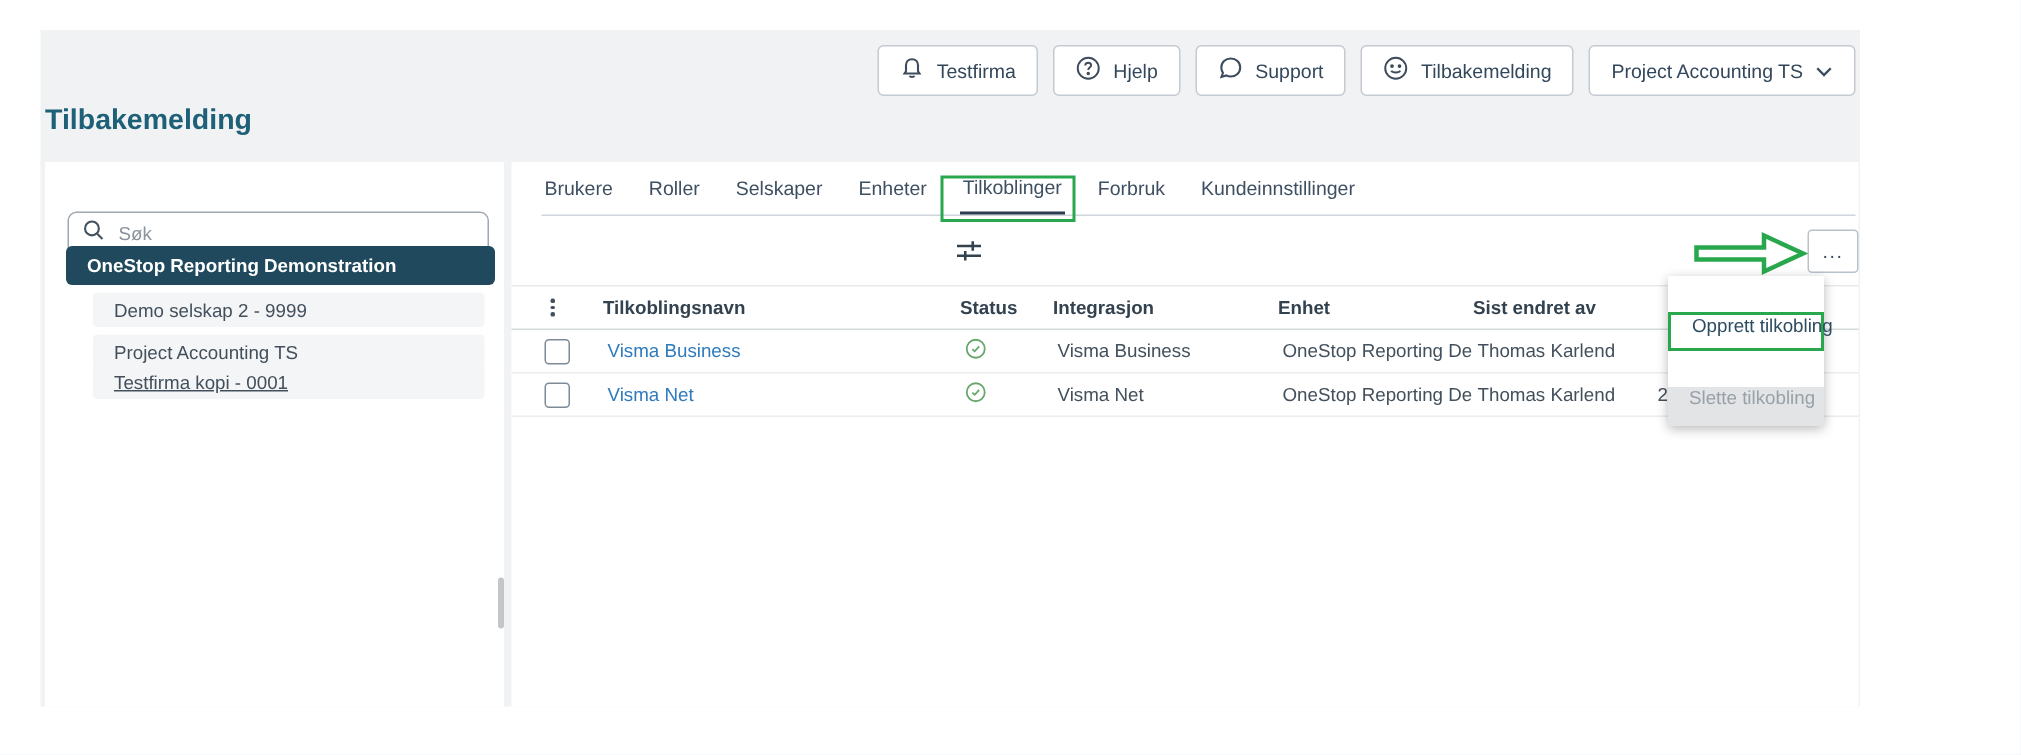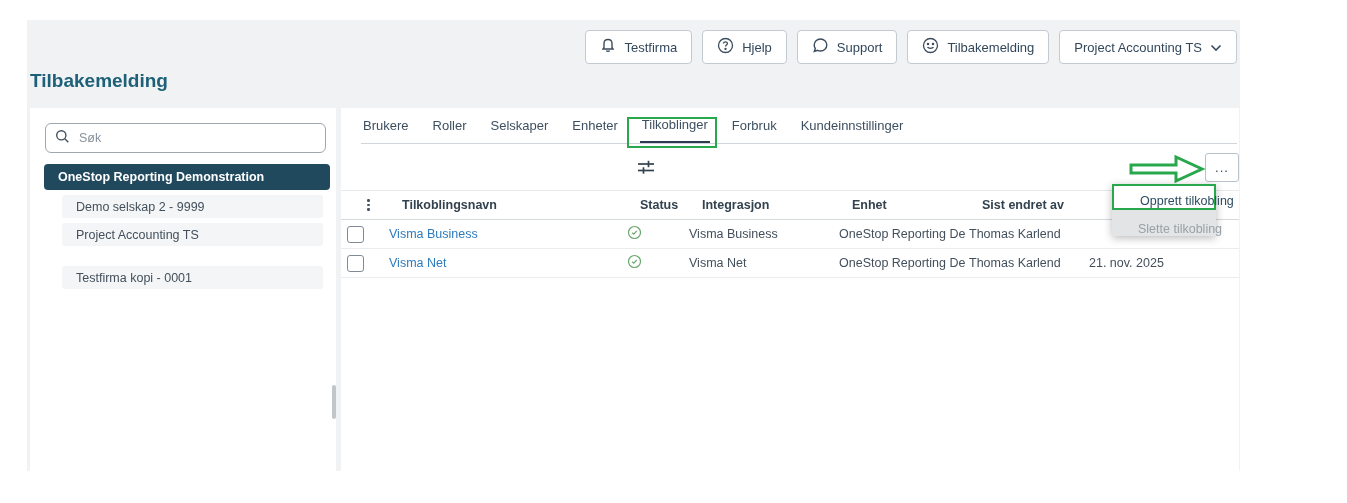--- a/index.html
+++ b/index.html
@@ -15,57 +15,57 @@
 
   .page-title{position:absolute;left:3px;top:50px;font-size:19px;font-weight:bold;color:#1d6078;}
 
   
   .left-panel{position:absolute;left:3px;top:88px;width:306px;height:363px;background:#fff;}
   .searchbox{display:flex;align-items:center;gap:7px;background:#fff;border:1px solid #9fa8b1;
              border-radius:6px;height:28px;padding:0 9px;}
   .searchbox input{border:none;outline:none;flex:1;font-size:12.5px;color:#3d4d5c;background:transparent;
                    font-family:"Liberation Sans",sans-serif;}
   .searchbox input::placeholder{color:#8a939c;}
-  .lp-search{position:absolute;left:15px;top:15px;width:261px;}
+  .lp-search{position:absolute;left:15px;top:33px;width:261px;}
   .tenant-selected{position:absolute;left:14px;top:56px;width:265px;height:26px;background:#20495e;border-radius:4px;
                    color:#fff;font-size:12.5px;font-weight:bold;display:flex;align-items:center;padding:0 7px 0 14px;cursor:pointer;}
   .tenant-item{position:absolute;left:32px;width:247px;height:23px;background:#f4f5f7;border-radius:3px;
                color:#43505c;font-size:12.5px;display:flex;align-items:center;padding:0 0 0 14px;cursor:pointer;}
   .lp-scroll{position:absolute;right:0;top:277px;width:4px;height:34px;background:#c3c6c9;border-radius:2px;}
 
   
   .main-panel{position:absolute;left:314px;top:88px;width:898px;height:363px;background:#fff;}
   .tabs{display:flex;gap:20px;align-items:center;height:35px;margin:0 2px 0 20px;border-bottom:1px solid #cfd5da;}
   .tab{font-size:13px;color:#3d4f60;height:35px;display:flex;align-items:center;cursor:pointer;padding:0 2px;box-sizing:border-box;}
   .tab.active{border-bottom:2px solid #2c3d4f;}
   .mp-search{position:absolute;left:11px;top:44px;width:250px;border-radius:5px;}
   .filter-btn{position:absolute;left:294px;top:48px;width:22px;height:22px;cursor:pointer;}
   .more-btn{position:absolute;left:864px;top:45px;width:32px;height:27px;background:#fff;border:1px solid #b9c2cb;
             border-radius:3px;font-size:13px;color:#3a4a59;display:flex;align-items:center;justify-content:center;
             cursor:pointer;letter-spacing:1px;}
 
   .table{position:absolute;left:0;right:0;top:82px;}
   .thead{display:flex;align-items:center;height:28px;padding-left:13px;border-top:1px solid #e7eaec;
          border-bottom:1px solid #d5dadd;font-size:12.5px;font-weight:bold;color:#33424f;}
-  .trow{display:flex;align-items:center;height:28px;border-bottom:1px solid #eaecee;font-size:12.5px;}
+  .trow{display:flex;align-items:center;height:28px;padding-left:16px;border-bottom:1px solid #eaecee;font-size:12.5px;}
   .c0{width:44px;display:flex;align-items:center;}
   .c1{width:238px;}.c2{width:62px;}.c3{width:150px;}.c4{width:130px;}.c5{width:120px;}
   .c6{flex:1;}
   .hc{position:relative;white-space:nowrap;overflow:hidden;padding-left:4px;box-sizing:border-box;}
   .hc.sep::before{content:'';position:absolute;left:-8px;top:1px;width:1px;height:13px;background:#dde2e6;}
   .cell{white-space:nowrap;overflow:hidden;padding-left:4px;box-sizing:border-box;color:#43505c;}
   .link{color:#2e7bbd;cursor:pointer;}
   .checkbox{width:15px;height:15px;border:1px solid #7e8b96;border-radius:3px;background:#fff;margin-left:6px;cursor:pointer;}
   .kebab{margin-left:13px;display:flex;flex-direction:column;gap:2px;cursor:pointer;}
   .kebab i{width:2.5px;height:2.5px;border-radius:50%;background:#45525e;display:block;}
 
   
   .menu{position:absolute;left:1112px;top:184px;width:104px;background:#fff;z-index:30;
         box-shadow:0 2px 8px rgba(0,0,0,0.28);font-size:12.5px;border-radius:0 0 3px 3px;}
-  .menu-item{height:26px;display:flex;align-items:flex-end;padding:0 26px;box-sizing:border-box;white-space:nowrap;}
+  .menu-item{height:26px;display:flex;align-items:flex-start;padding:0 14px;box-sizing:border-box;white-space:nowrap;margin-top:24px;}
   .menu-item.enabled{color:#2c4c61;background:#fff;border:2px solid #28a74c;cursor:pointer;}
   .menu-item.disabled{color:#99a1a8;background:#e2e4e6;cursor:default;}
 
   
   .anno-tab-box{position:absolute;left:627px;top:117px;width:86px;height:27px;border:2px solid #28a74c;z-index:10;pointer-events:none;}
   .anno-arrow{position:absolute;left:1128px;top:152px;z-index:25;pointer-events:none;}
 </style>
 </head>
 <body>
 
@@ -134,21 +134,21 @@
     </div>
     <div class="tenant-selected">
       <span>OneStop Reporting Demonstration</span>
     </div>
     <div class="tenant-item" style="top:87px;">
       <span>Demo selskap 2 - 9999</span>
     </div>
     <div class="tenant-item" style="top:115px;">
       <span>Project Accounting TS</span>
     </div>
-    <div class="tenant-item" style="top:158px;">
+    <div class="tenant-item" style="top:135px;text-decoration:underline;">
       <span>Testfirma kopi - 0001</span>
     </div>
     <div class="lp-scroll"></div>
   </div>
 
   <div class="main-panel">
     <div class="tabs">
       <div class="tab">
           <span>Brukere</span>
         </div>

